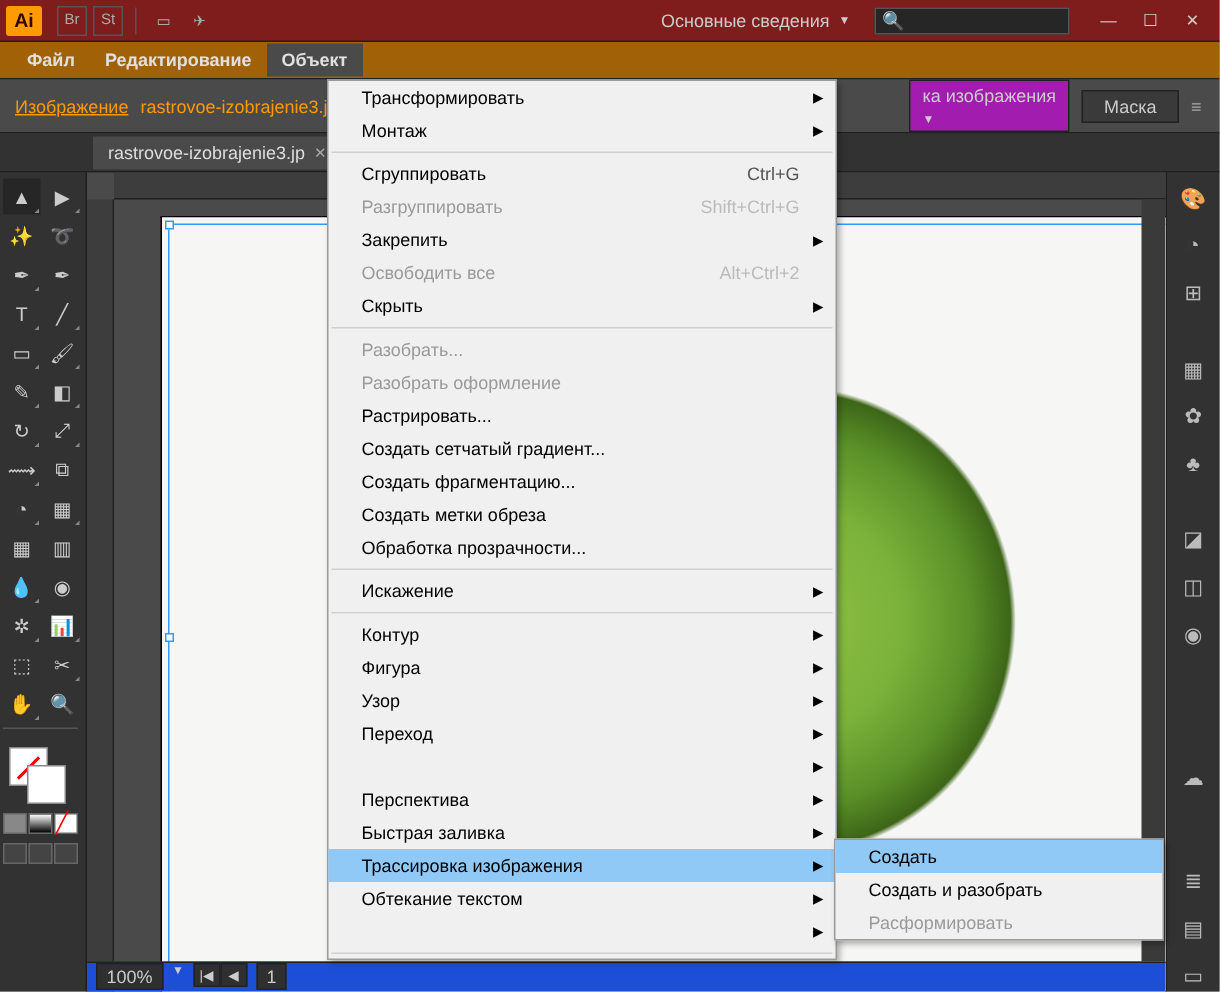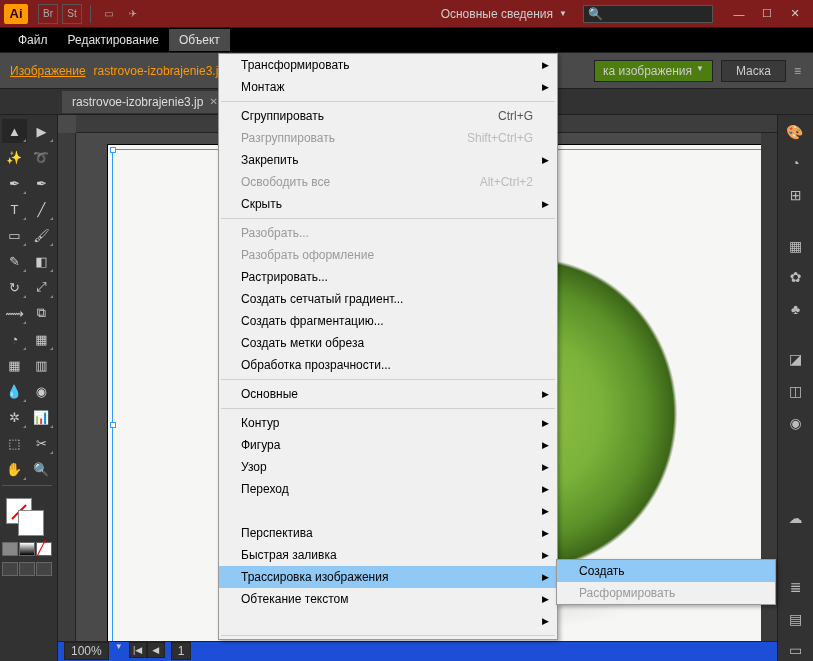--- a/index.html
+++ b/index.html
@@ -10,29 +10,29 @@
 .ai-logo { width:24px; height:20px; background:#ff9a00; color:#330000; font-weight:bold; display:flex; align-items:center; justify-content:center; font-size:13px; border-radius:2px; margin-right:8px;}
 .tb-icon { width:20px; height:20px; border:1px solid #555; margin:0 2px; display:flex; align-items:center; justify-content:center; color:#aaa; font-size:10px; }
 .tb-sep { width:1px; height:18px; background:#555; margin:0 6px; }
 .tb-dropdown { margin-left:auto; display:flex; align-items:center; color:#ccc; padding:0 8px; }
 .tb-dropdown .arrow { margin-left:6px; font-size:8px; }
 .tb-search { width:130px; height:18px; background:#262626; border:1px solid #555; margin:0 8px; display:flex; align-items:center; padding:0 4px; color:#888;}
 .winbtns { display:flex; margin-left:4px;}
 .winbtn { width:28px; height:20px; display:flex; align-items:center; justify-content:center; color:#ccc; font-size:11px;}
 
 
-.menubar { height:25px; background:#000000; display:flex; align-items:center; padding:0 8px; border-bottom:1px solid #1f1f1f;}
+.menubar { height:25px; background:#a16207; display:flex; align-items:center; padding:0 8px; border-bottom:1px solid #1f1f1f;font-weight:bold;}
 .menuitem { padding:4px 10px; color:#e0e0e0; }
 .menuitem.active { background:#4a4a4a; }
 
 
 .controlbar { height:36px; background:#4a4a4a; display:flex; align-items:center; padding:0 10px; border-bottom:1px solid #1f1f1f; gap:8px;}
 .cb-link { color:#ff9a00; text-decoration:underline; }
 .cb-text { color:#ff9a00; }
-.cb-chip { background:#4d7c0f; padding:3px 8px; border:1px solid #222; color:#ccc; display:flex; align-items:flex-start; gap:4px;}
+.cb-chip { background:#a21caf; padding:3px 8px; border:1px solid #222; color:#ccc; display:flex; align-items:flex-start; gap:4px;flex-direction:column;}
 .cb-btn { background:#3a3a3a; padding:3px 14px; border:1px solid #222; color:#ccc;}
 .cb-menu { margin-left:auto; color:#aaa; letter-spacing:2px;}
 
 
 .doctabs { height:26px; background:#323232; display:flex; align-items:center; padding-left:62px; border-bottom:1px solid #1f1f1f;}
 .doctab { background:#4a4a4a; padding:4px 10px; color:#ddd; display:flex; align-items:center; gap:6px;}
 .doctab .x { color:#aaa; font-size:10px;}
 
 
 .main { position:absolute; top:115px; bottom:0; left:0; right:0; display:flex; }
@@ -286,21 +286,21 @@
       <span>Создать фрагментацию...</span>
     </div>
     <div class="dd-item">
       <span>Создать метки обреза</span>
     </div>
     <div class="dd-item">
       <span>Обработка прозрачности...</span>
     </div>
     <div class="dd-sep"></div>
     <div class="dd-item">
-      <span>Основные</span>
+      <span>Искажение</span>
       <span class="sub">▶</span>
     </div>
     <div class="dd-sep"></div>
     <div class="dd-item">
       <span>Контур</span>
       <span class="sub">▶</span>
     </div>
     <div class="dd-item">
       <span>Фигура</span>
       <span class="sub">▶</span>
@@ -332,14 +332,15 @@
       <span>Обтекание текстом</span>
       <span class="sub">▶</span>
     </div>
     <div class="dd-item">
       <span class="sub">▶</span>
     </div>
     <div class="dd-sep"></div>
   </div>
 <div class="submenu" id="submenu">
     <div class="dd-item highlight">Создать</div>
+    <div class="dd-item">Создать и разобрать</div>
     <div class="dd-item disabled">Расформировать</div>
   </div>
 
 </body></html>

